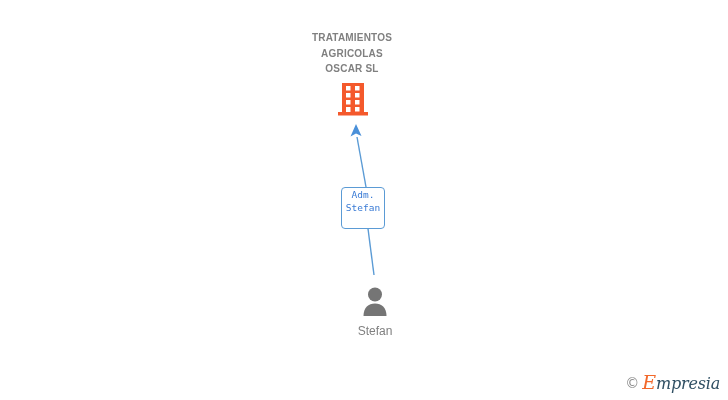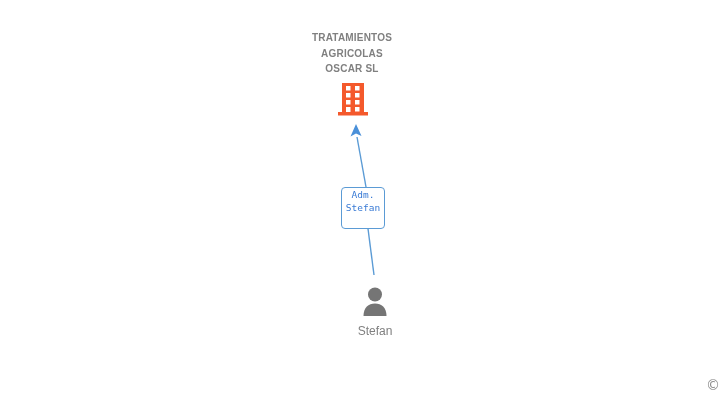--- a/index.html
+++ b/index.html
@@ -173,15 +173,16 @@
       <path d="M3.5 30 C3.5 21.5 8.5 17.5 15 17.5 C21.5 17.5 26.5 21.5 26.5 30 Z" fill="#757575"></path>
     </svg>
   </div>
 
   <div class="person-name">
     <span class="pname-line">Stefan</span>
   </div>
 
   <div class="watermark">
     <span class="copy-mark">©</span>
+    <span class="brand"><span class="brand-initial">E</span><span>mpresia</span></span>
   </div>
 
 </div>
 
 </body></html>

